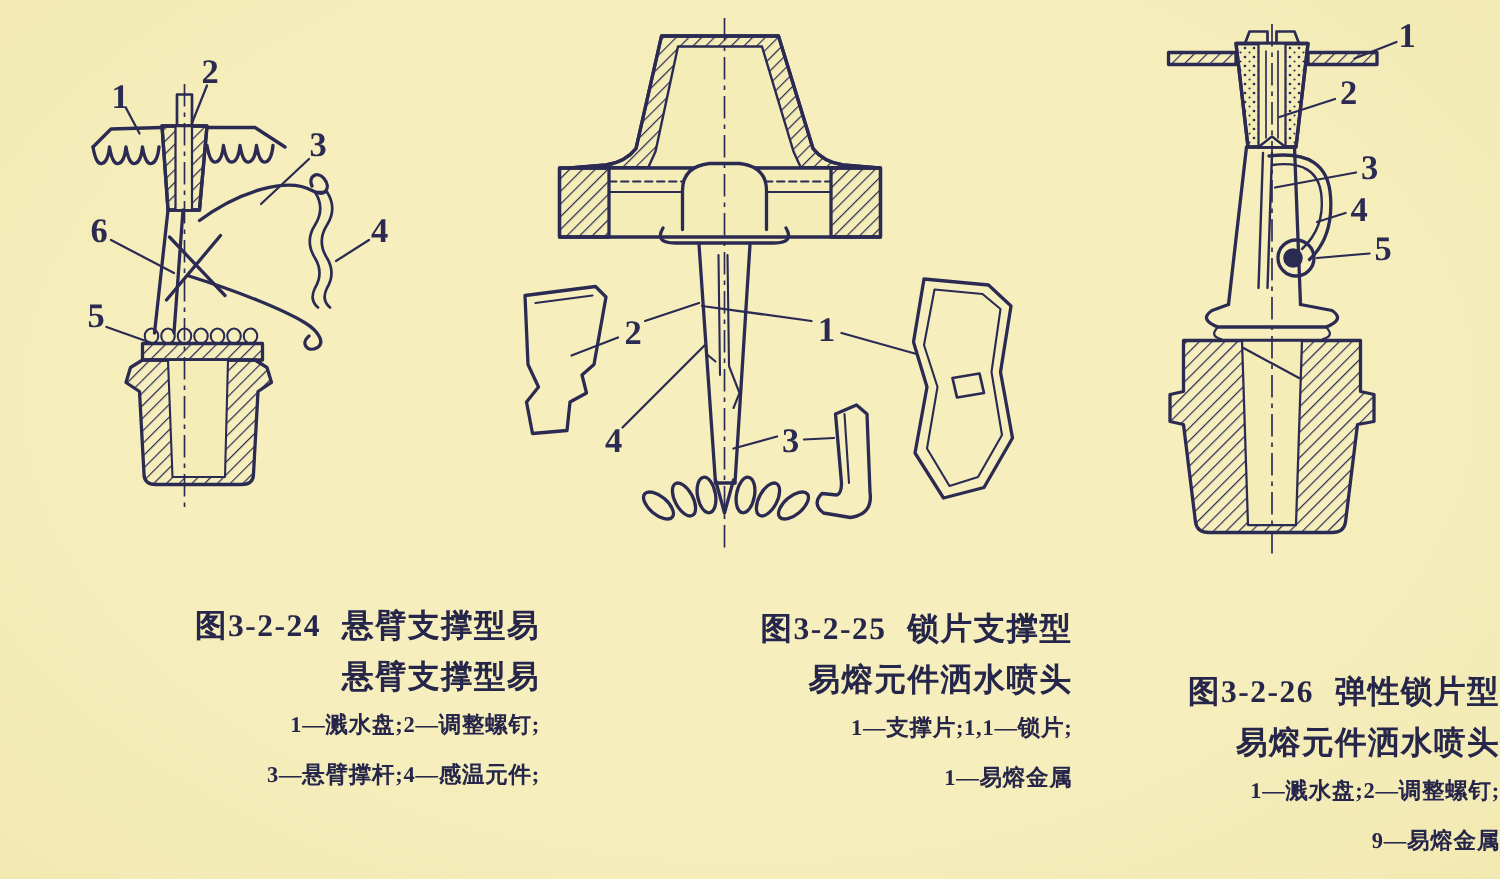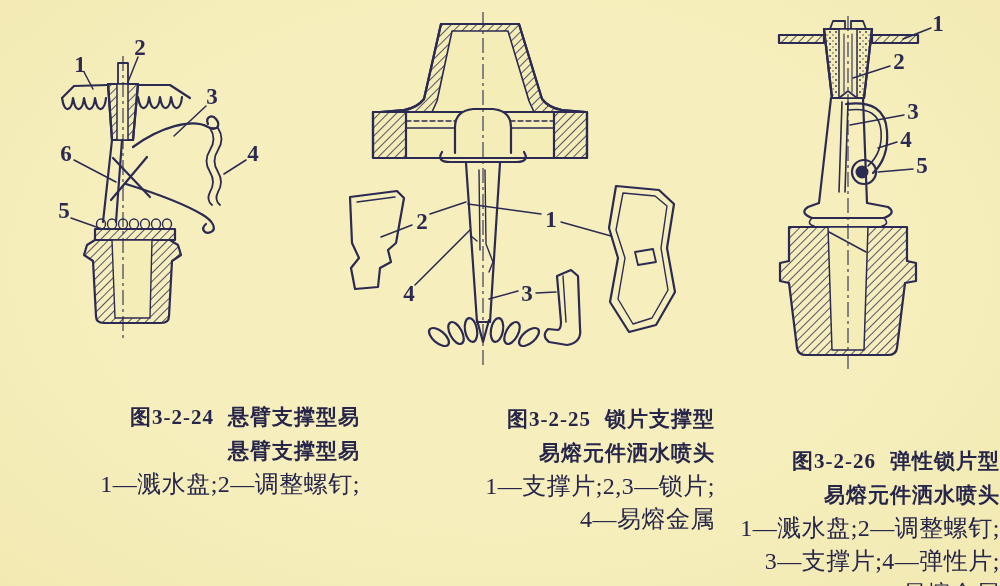--- a/index.html
+++ b/index.html
@@ -14,21 +14,21 @@
   svg.diag{position:absolute;}
   .plbl{
     font-family:"Liberation Serif","DejaVu Serif",serif;
     font-weight:bold;font-size:23px;fill:#2b2a52;
   }
   .cap{
     position:absolute;text-align:right;color:#26254a;
   }
   .cap-line{white-space:nowrap;}
   .cap-title{font-size:21px;font-weight:bold;line-height:34px;letter-spacing:1px;}
-  .cap-leg{font-size:24px;font-weight:normal;line-height:33px;letter-spacing:0.5px;}
+  .cap-leg{font-size:15px;font-weight:bold;line-height:33px;letter-spacing:0.5px;}
   .figno{margin-right:14px;}
 </style>
 </head>
 <body>
 
 <div class="page">
 
   <svg class="diag" style="left:40px;top:0;" width="290" height="345" viewBox="40 0 290 345">
     <defs>
       <pattern id="h1" patternUnits="userSpaceOnUse" width="6" height="6" patternTransform="rotate(45)">
@@ -258,34 +258,34 @@
     </g>
     <line x1="848" y1="16" x2="848" y2="372" stroke="#2b2a52" stroke-width="1.1" stroke-dasharray="15 4 3 4"></line>
   </svg>
 
   <div class="cap" style="left:45px;top:400px;width:315px;">
     <div class="cap-line cap-title">
       <span class="figno">图3-2-24</span><span>悬臂支撑型易</span>
     </div>
     <div class="cap-line cap-title">悬臂支撑型易</div>
     <div class="cap-line cap-leg">1—溅水盘;2—调整螺钉;</div>
+    <div class="cap-line cap-leg">3—悬臂撑杆;4—感温元件;</div>
   </div>
 
   <div class="cap" style="left:400px;top:402px;width:315px;">
     <div class="cap-line cap-title">
       <span class="figno">图3-2-25</span><span>锁片支撑型</span>
     </div>
     <div class="cap-line cap-title">易熔元件洒水喷头</div>
-    <div class="cap-line cap-leg">1—支撑片;2,3—锁片;</div>
-    <div class="cap-line cap-leg">4—易熔金属</div>
+    <div class="cap-line cap-leg">1—支撑片;1,1—锁片;</div>
+    <div class="cap-line cap-leg">1—易熔金属</div>
   </div>
 
   <div class="cap" style="left:695px;top:400px;width:305px;margin-top:44px;">
     <div class="cap-line cap-title">
       <span class="figno">图3-2-26</span><span>弹性锁片型</span>
     </div>
     <div class="cap-line cap-title">易熔元件洒水喷头</div>
     <div class="cap-line cap-leg">1—溅水盘;2—调整螺钉;</div>
-    <div class="cap-line cap-leg">3—支撑片;4—弹性片;</div>
     <div class="cap-line cap-leg">9—易熔金属</div>
   </div>
 
 </div>
 
 </body></html>

